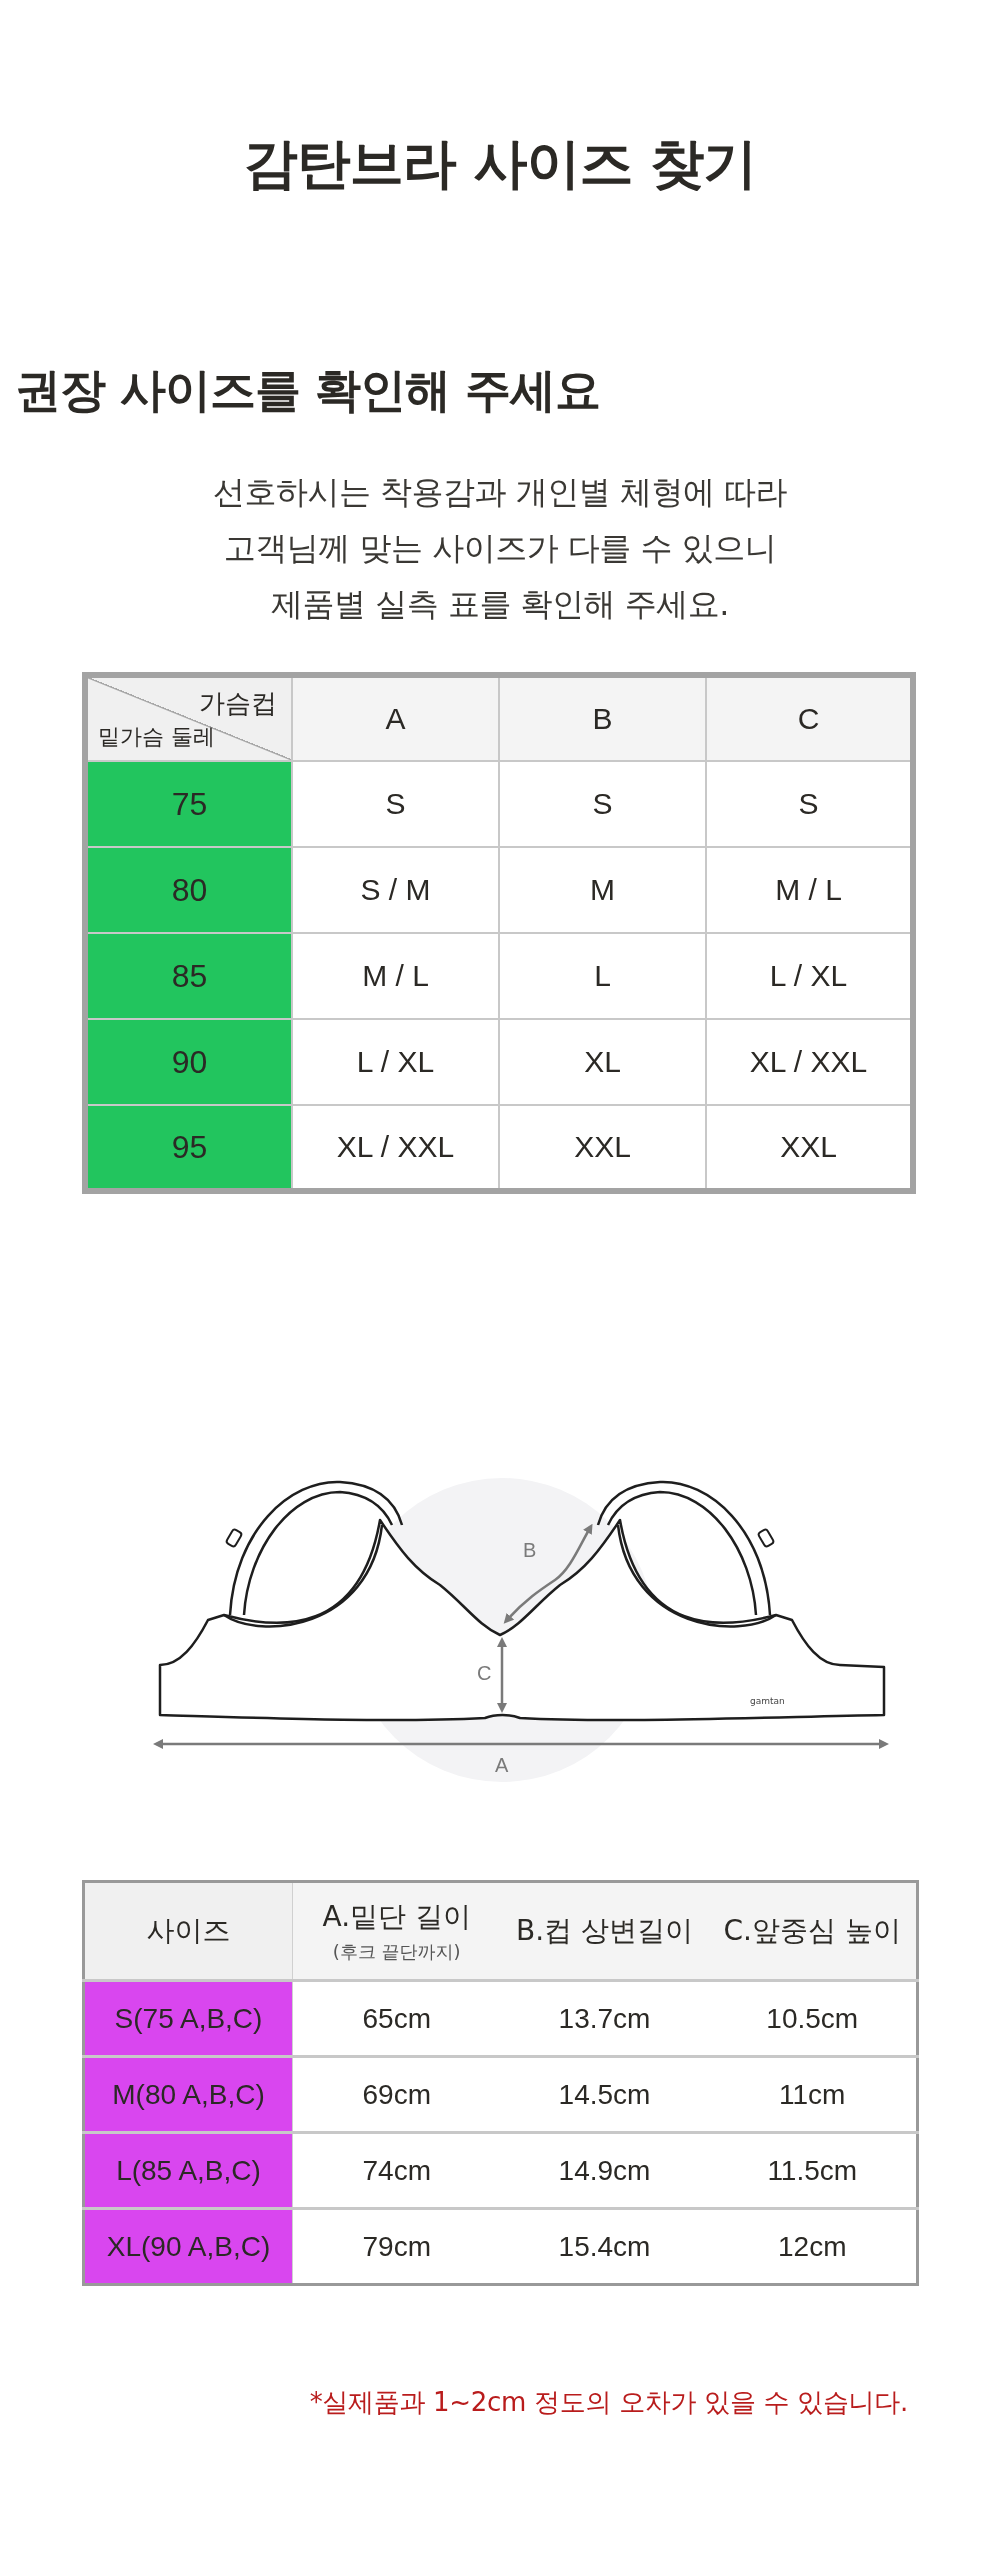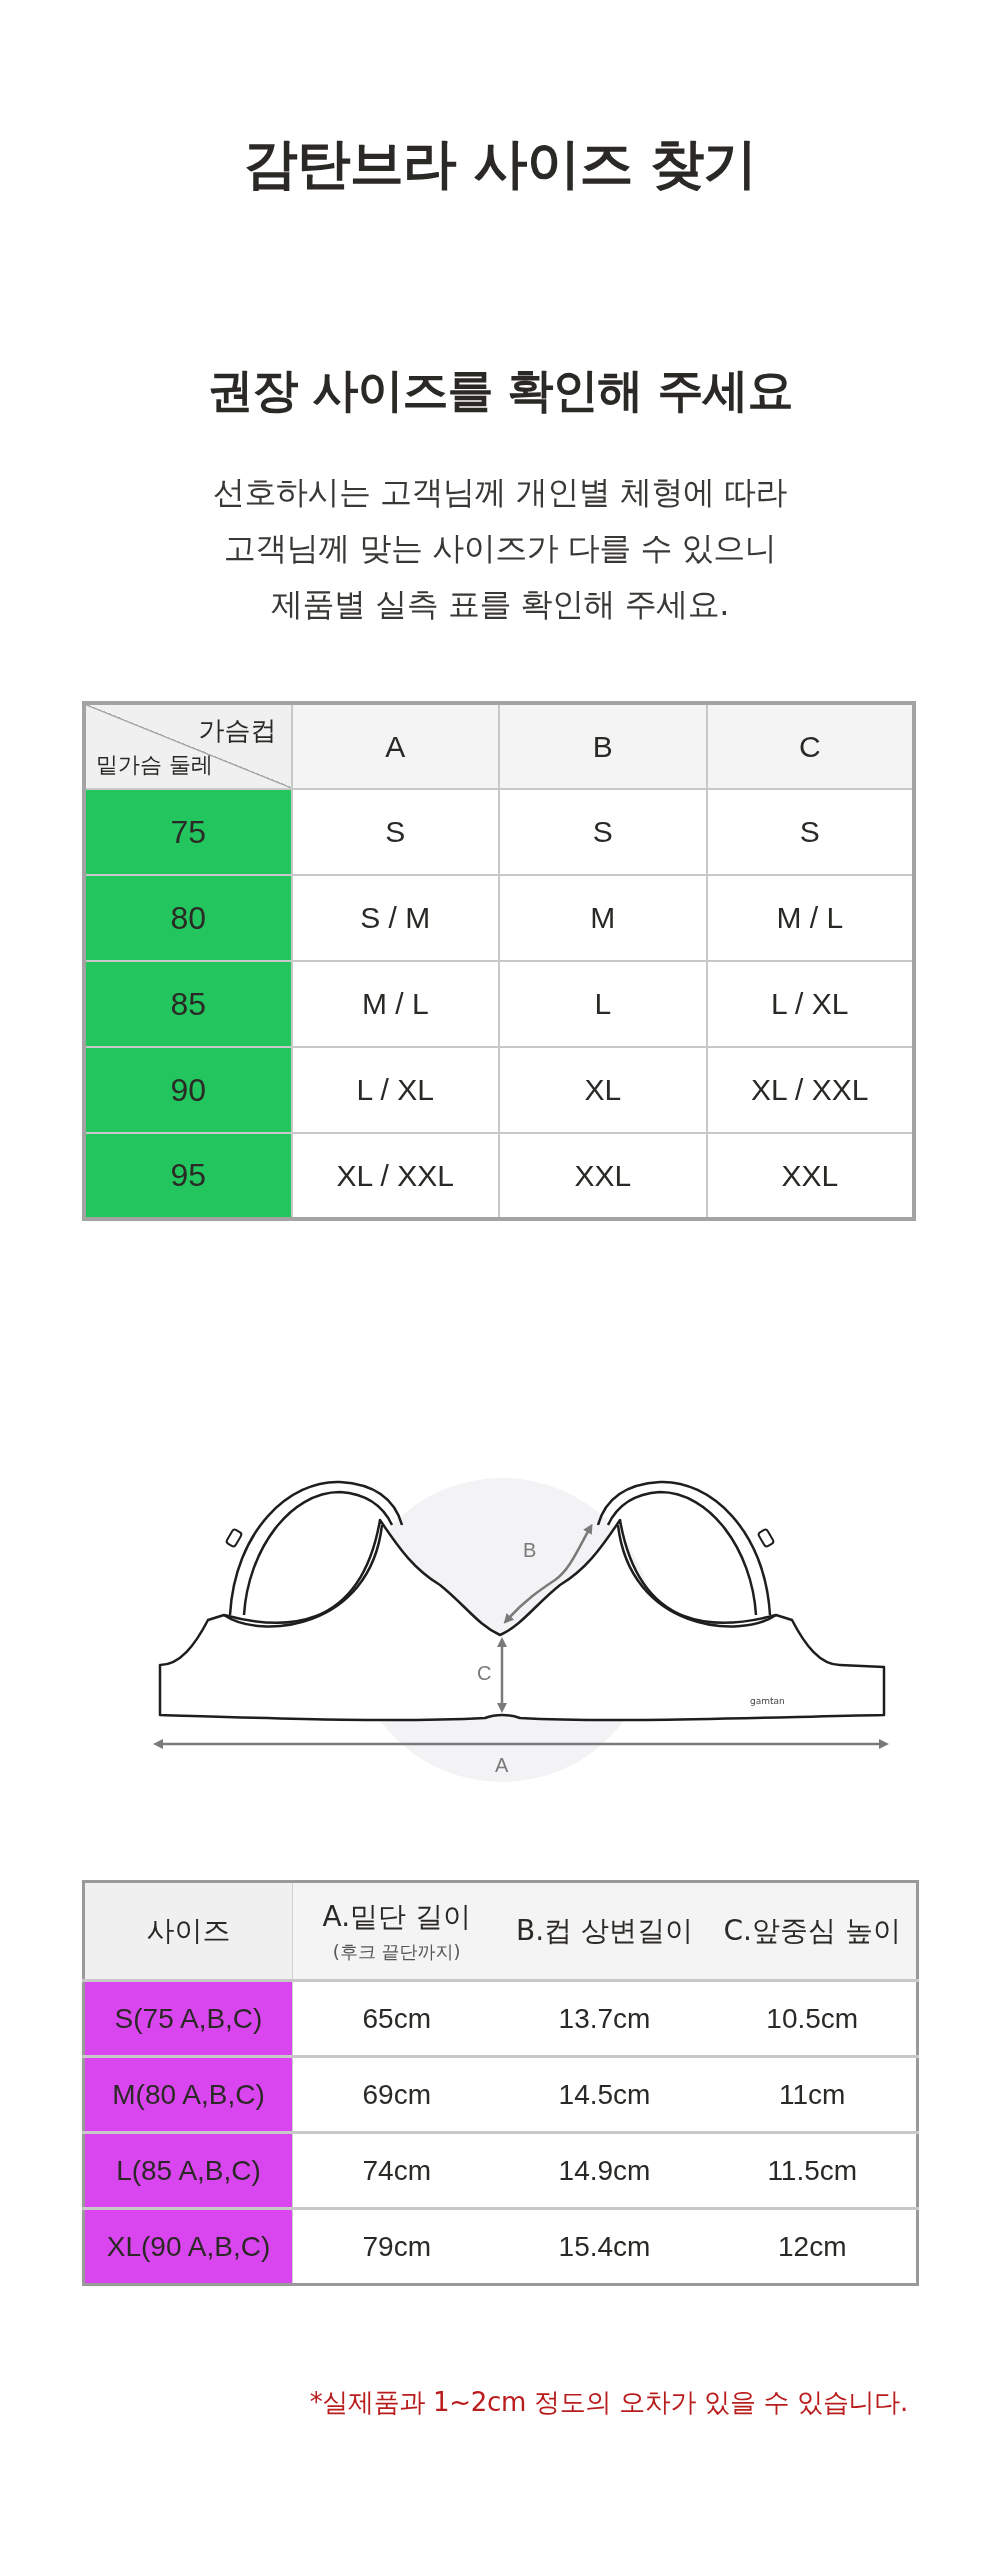--- a/index.html
+++ b/index.html
@@ -11,35 +11,35 @@
       height: 2550px;
       overflow: hidden;
     }
     .title {
       position: absolute; left: 0; top: 118px; width: 1000px;
       text-align: center; font-size: 54px; font-weight: bold;
       line-height: 92px; color: #2b2925; letter-spacing: -1px;
     }
     .subtitle {
       position: absolute; left: 0; top: 360px; width: 1000px;
-      text-align: center; font-size: 46px; font-weight: bold;
-      color: #2b2925; letter-spacing: -1px; line-height: 60px;
+      font-size: 46px; font-weight: bold;
+      color: #2b2925; letter-spacing: -1px; line-height: 60px; padding-left: 15px;
     }
     .desc {
       position: absolute; left: 0; top: 464px; width: 1000px;
       text-align: center; font-size: 32px; line-height: 56px;
       color: #3a3834; letter-spacing: -0.5px;
     }
     .desc div { display: block; }
 
     
     .tbl1 {
-      position: absolute; left: 82px; top: 701px; width: 834px;
+      position: absolute; left: 82px; top: 672px; width: 834px;
       border-collapse: collapse; table-layout: fixed;
-      border: 4px solid #a3a3a3;
+      border: 6px solid #a3a3a3;
     }
     .tbl1 td, .tbl1 th {
       border: 2px solid #c8c8c8;
       text-align: center; vertical-align: middle;
       font-family: "Liberation Sans", sans-serif;
       font-size: 30px; font-weight: normal; color: #2b2925;
       height: 86px;
     }
     .tbl1 thead th { background: #f4f4f4; font-size: 30px; }
     .tbl1 tbody th { background: #22c55e; font-size: 32px; }
@@ -95,21 +95,21 @@
 </head>
 <body>
 
 <div class="title">
   <div>감탄브라 사이즈 찾기</div>
 </div>
 
 <div class="subtitle">권장 사이즈를 확인해 주세요</div>
 
 <div class="desc">
-  <div>선호하시는 고객님께 개인별 체형에 따라</div>
+  <div>선호하시는 착용감과 개인별 체형에 따라</div>
   <div>고객님께 맞는 사이즈가 다를 수 있으니</div>
   <div>제품별 실측 표를 확인해 주세요.</div>
 </div>
 
 <table class="tbl1">
   <thead>
     <tr>
       <th class="diag">
         <span class="tr">가슴컵</span>
         <span class="bl">밑가슴 둘레</span>

